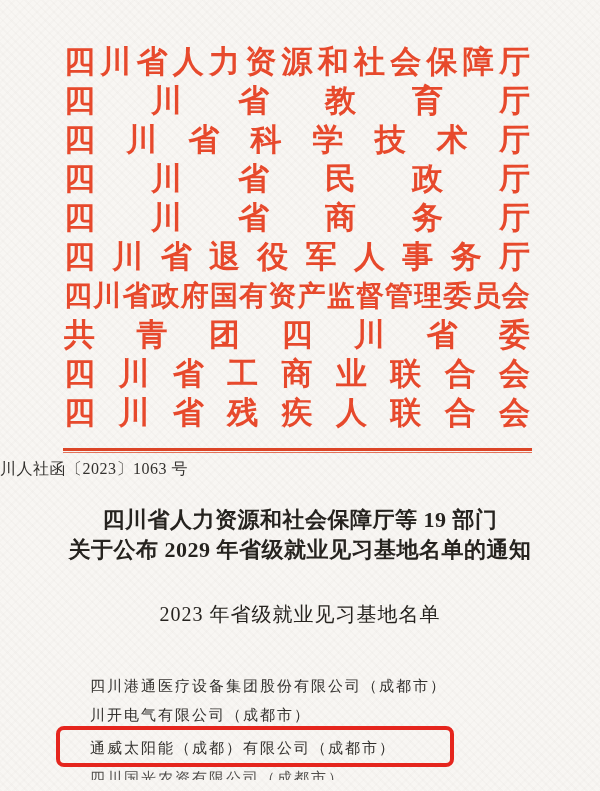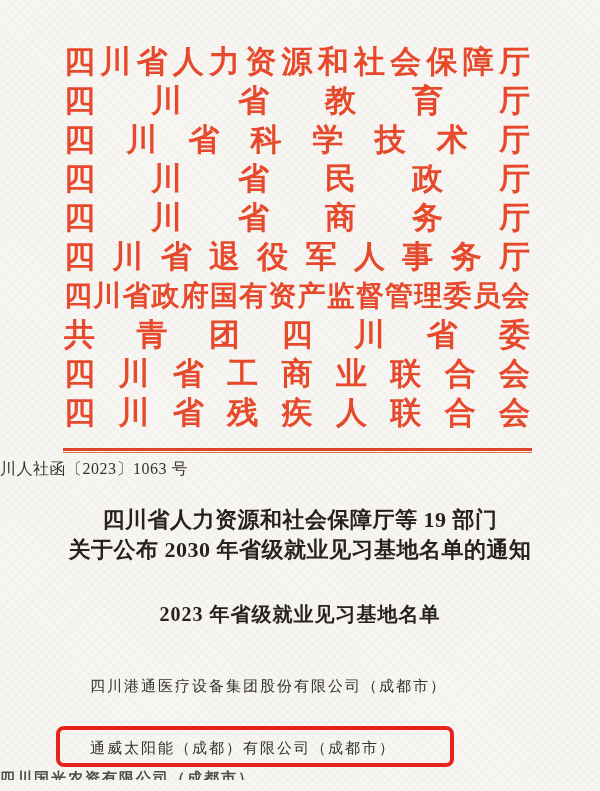--- a/index.html
+++ b/index.html
@@ -38,21 +38,21 @@
   }
 
   .title{
     position:absolute;top:505px;left:0;width:600px;text-align:center;
     font-size:22px;line-height:30px;font-weight:700;
     color:var(--title-text,#26231f);letter-spacing:.5px;
   }
 
   .section-title{
     position:absolute;top:601px;left:0;width:600px;text-align:center;
-    font-size:20px;font-weight:700;color:var(--title-text,#26231f);
+    font-size:20px;font-weight:400;color:var(--title-text,#26231f);
     letter-spacing:1px;
   }
 
   .list-item{
     position:absolute;left:90px;
     font-size:15px;letter-spacing:2px;
     color:var(--body-text,#33312e);white-space:nowrap;
   }
   .li-0{top:677px;}
   .li-1{top:706px;}
@@ -60,21 +60,21 @@
 
   .highlight-box{
     position:absolute;left:56px;top:726px;width:390px;height:33px;
     border:4px solid var(--highlight-red,#e5251d);border-radius:8px;
     background:transparent;
   }
 
   .partial-clip{
     position:absolute;left:0;top:769px;width:600px;height:11px;overflow:hidden;
   }
-  .partial-clip .list-item{position:static;opacity:.85;font-weight:bold;}
+  .partial-clip .list-item{position:static;margin-left:90px;opacity:.85;}
 </style>
 </head>
 <body>
 
 <div class="page">
 
   <div class="red-header">
     <div class="rh-line">
         <span>四</span>
         <span>川</span>
@@ -189,26 +189,27 @@
 
   <div class="rule">
     <div class="r1"></div>
     <div class="r2"></div>
   </div>
 
   <div class="doc-number">川人社函〔2023〕1063 号</div>
 
   <div class="title">
     <div>四川省人力资源和社会保障厅等 19 部门</div>
-    <div>关于公布 2030 年省级就业见习基地名单的通知</div>
+    <div>关于公布 2029 年省级就业见习基地名单的通知</div>
   </div>
 
   <div class="section-title">2023 年省级就业见习基地名单</div>
 
   <div class="list-item li-0">四川港通医疗设备集团股份有限公司（成都市）</div>
+  <div class="list-item li-1">川开电气有限公司（成都市）</div>
 
   <div class="highlight-box"></div>
   <div class="list-item li-2">通威太阳能（成都）有限公司（成都市）</div>
 
   <div class="partial-clip">
     <div class="list-item">四川国光农资有限公司（成都市）</div>
   </div>
 
 </div>
 

